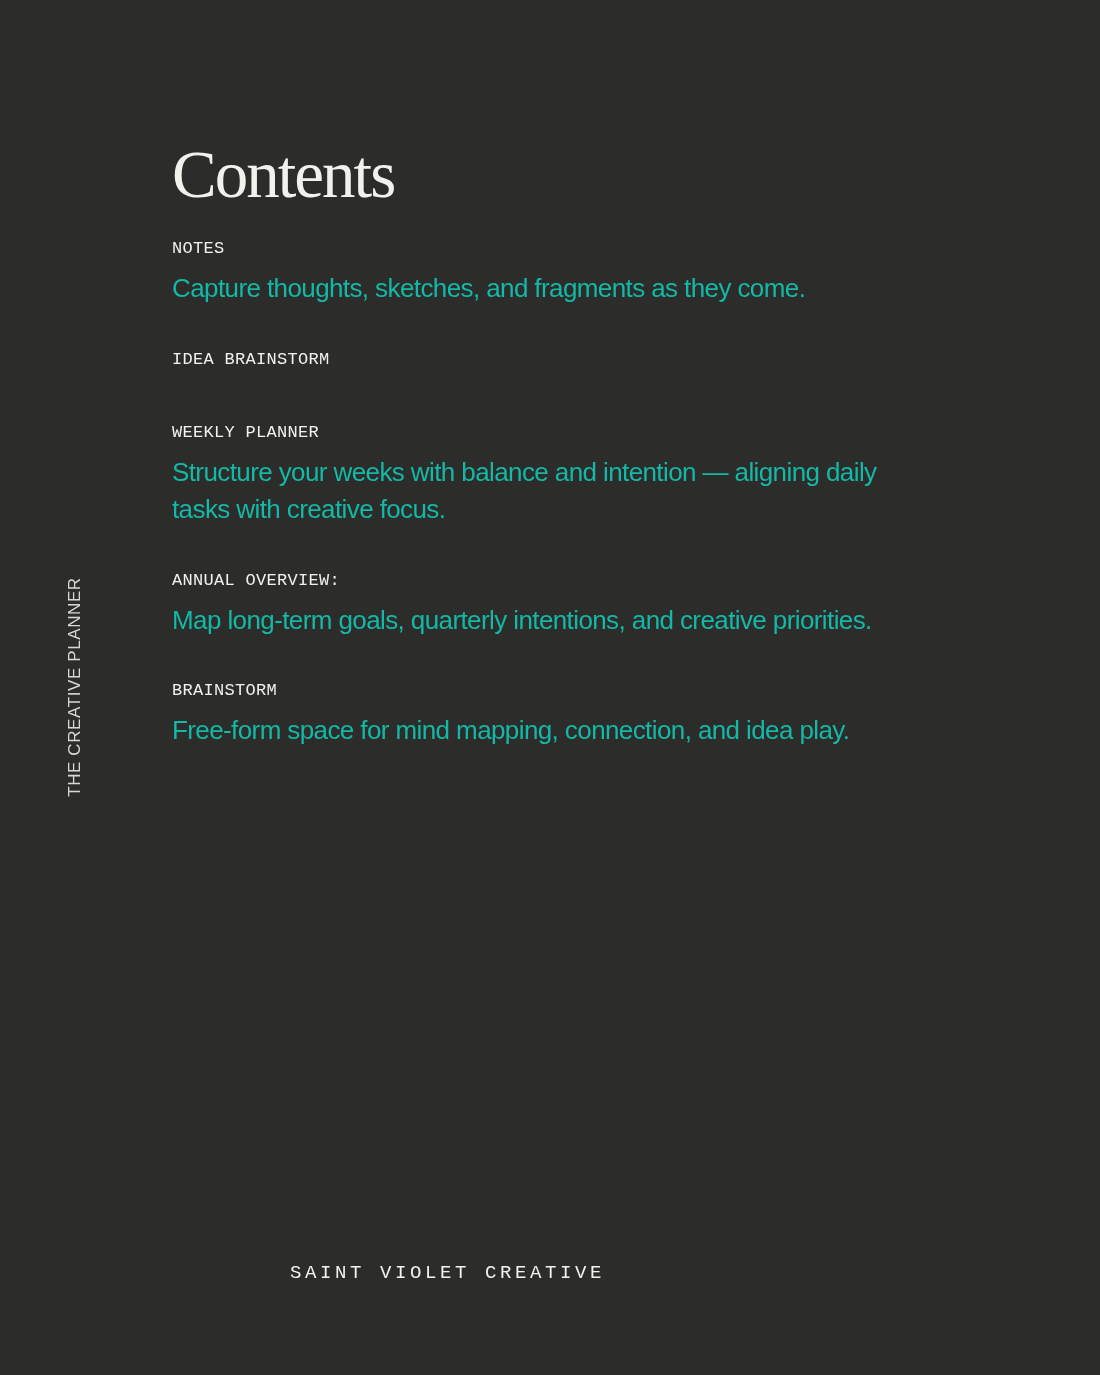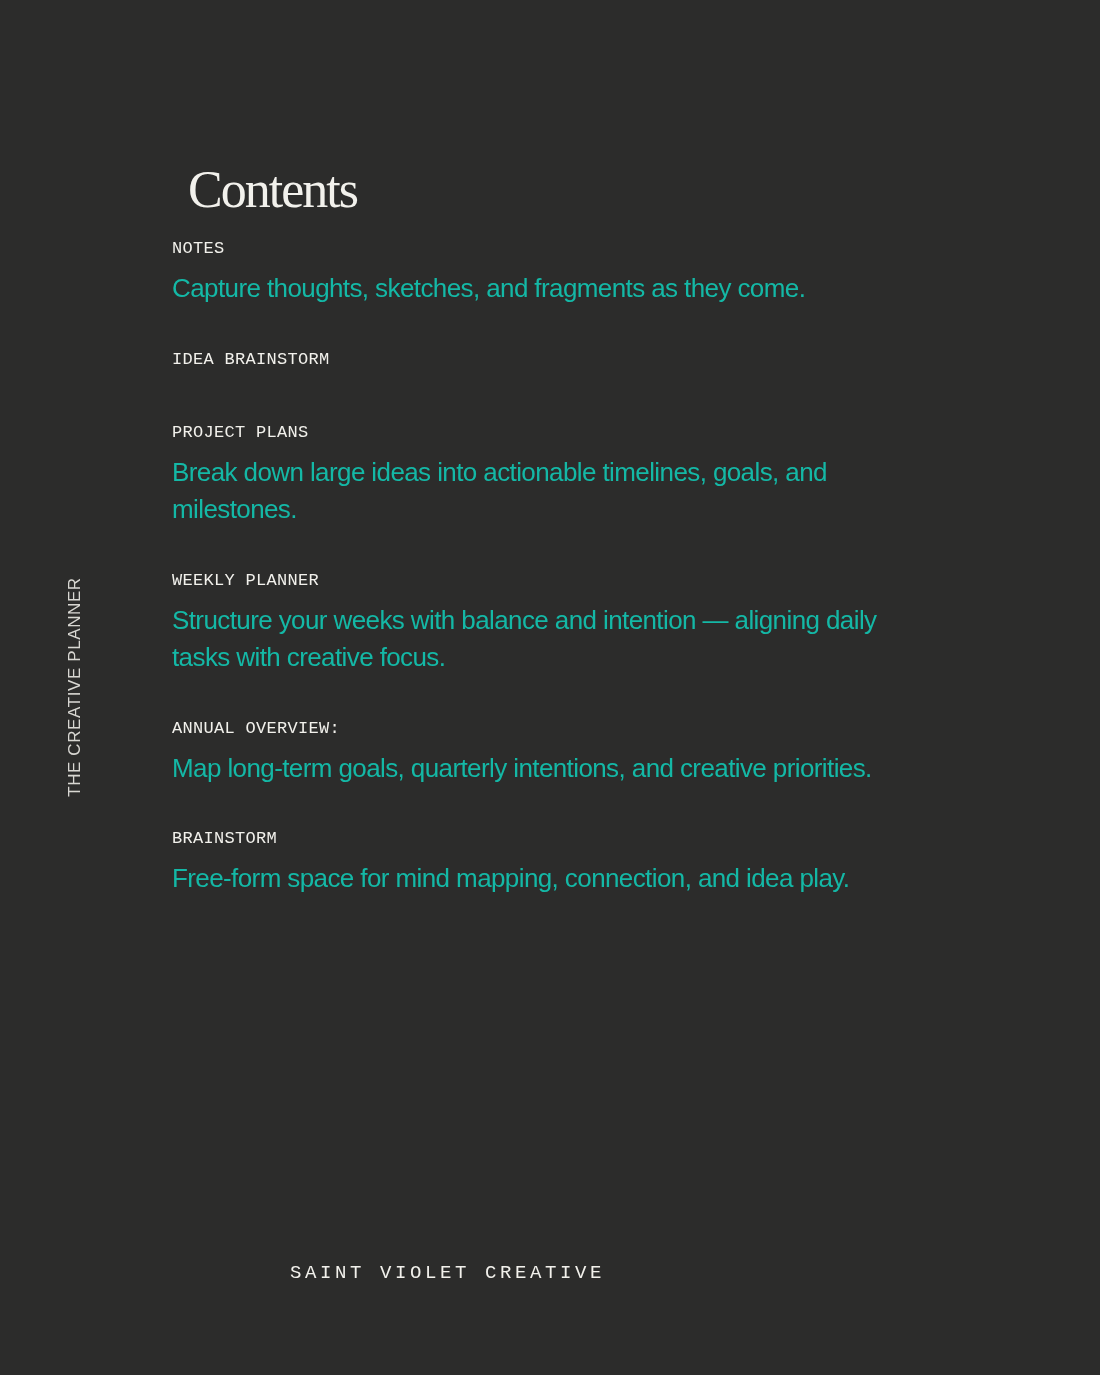--- a/index.html
+++ b/index.html
@@ -13,25 +13,25 @@
       color: #f2f1ec;
       position: relative;
       overflow: hidden;
       font-family: "Liberation Sans", sans-serif;
     }
     .page-title {
       position: absolute;
       left: 172px;
       top: 142px;
       font-family: "Liberation Serif", "DejaVu Serif", serif;
-      font-size: 52px;
+      font-size: 67px;
       font-weight: 400;
       letter-spacing: -2px;
       line-height: 64px;
-      margin: 16px;
+      margin: 0;
       color: #f2f1ec;
     }
     .contents-list {
       position: absolute;
       left: 172px;
       top: 234px;
       width: 780px;
       margin: 0;
       padding: 0;
       list-style: none;
@@ -89,24 +89,20 @@
 
 <ul class="contents-list">
   <li class="section">
     <span class="section-heading">NOTES</span>
     <span class="section-desc">Capture thoughts, sketches, and fragments as they come.</span>
   </li>
   <li class="section">
     <span class="section-heading">IDEA BRAINSTORM</span>
   </li>
   <li class="section">
-    <span class="section-heading">PROJECT PLANS</span>
-    <span class="section-desc">Break down large ideas into actionable timelines, goals, and milestones.</span>
-  </li>
-  <li class="section">
     <span class="section-heading">WEEKLY PLANNER</span>
     <span class="section-desc">Structure your weeks with balance and intention — aligning daily tasks with creative focus.</span>
   </li>
   <li class="section">
     <span class="section-heading">ANNUAL OVERVIEW:</span>
     <span class="section-desc">Map long-term goals, quarterly intentions, and creative priorities.</span>
   </li>
   <li class="section">
     <span class="section-heading">BRAINSTORM</span>
     <span class="section-desc">Free-form space for mind mapping, connection, and idea play.</span>

